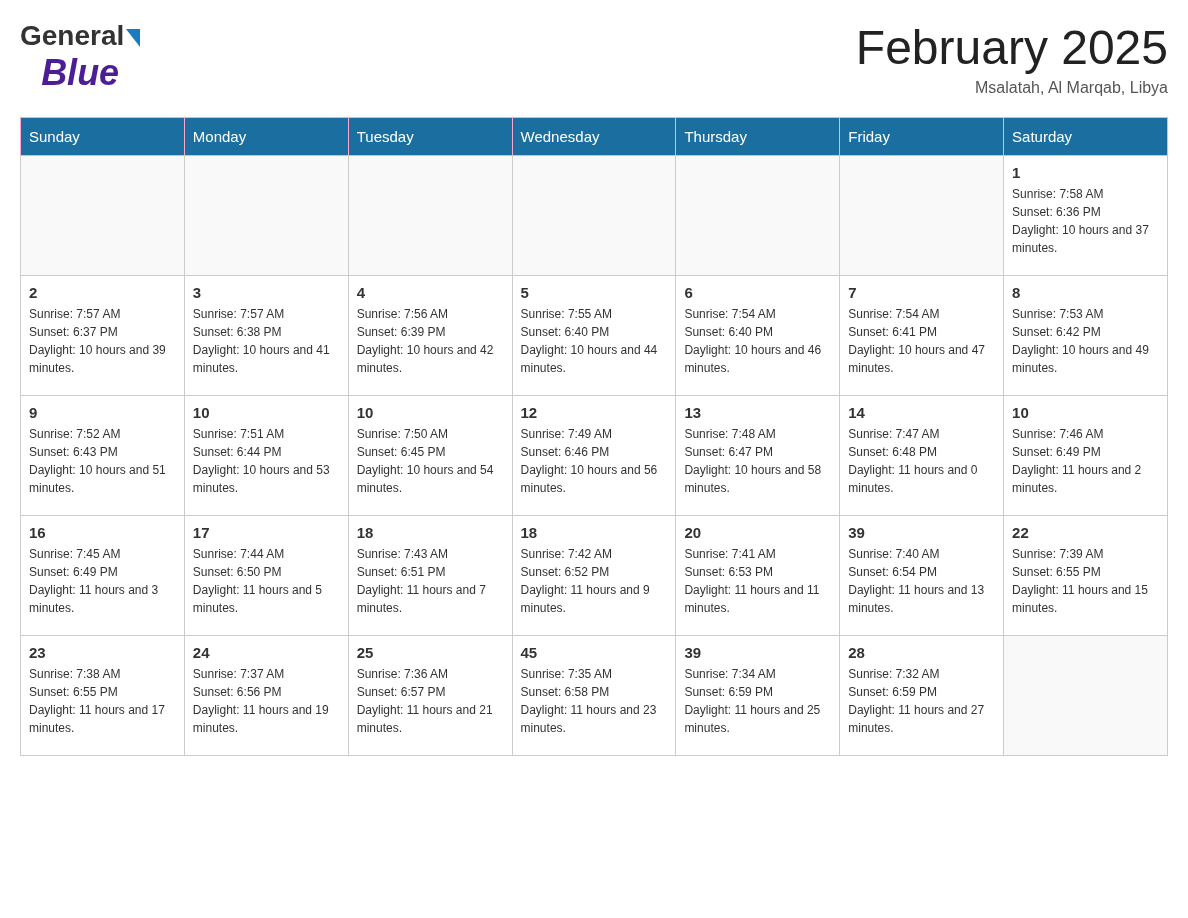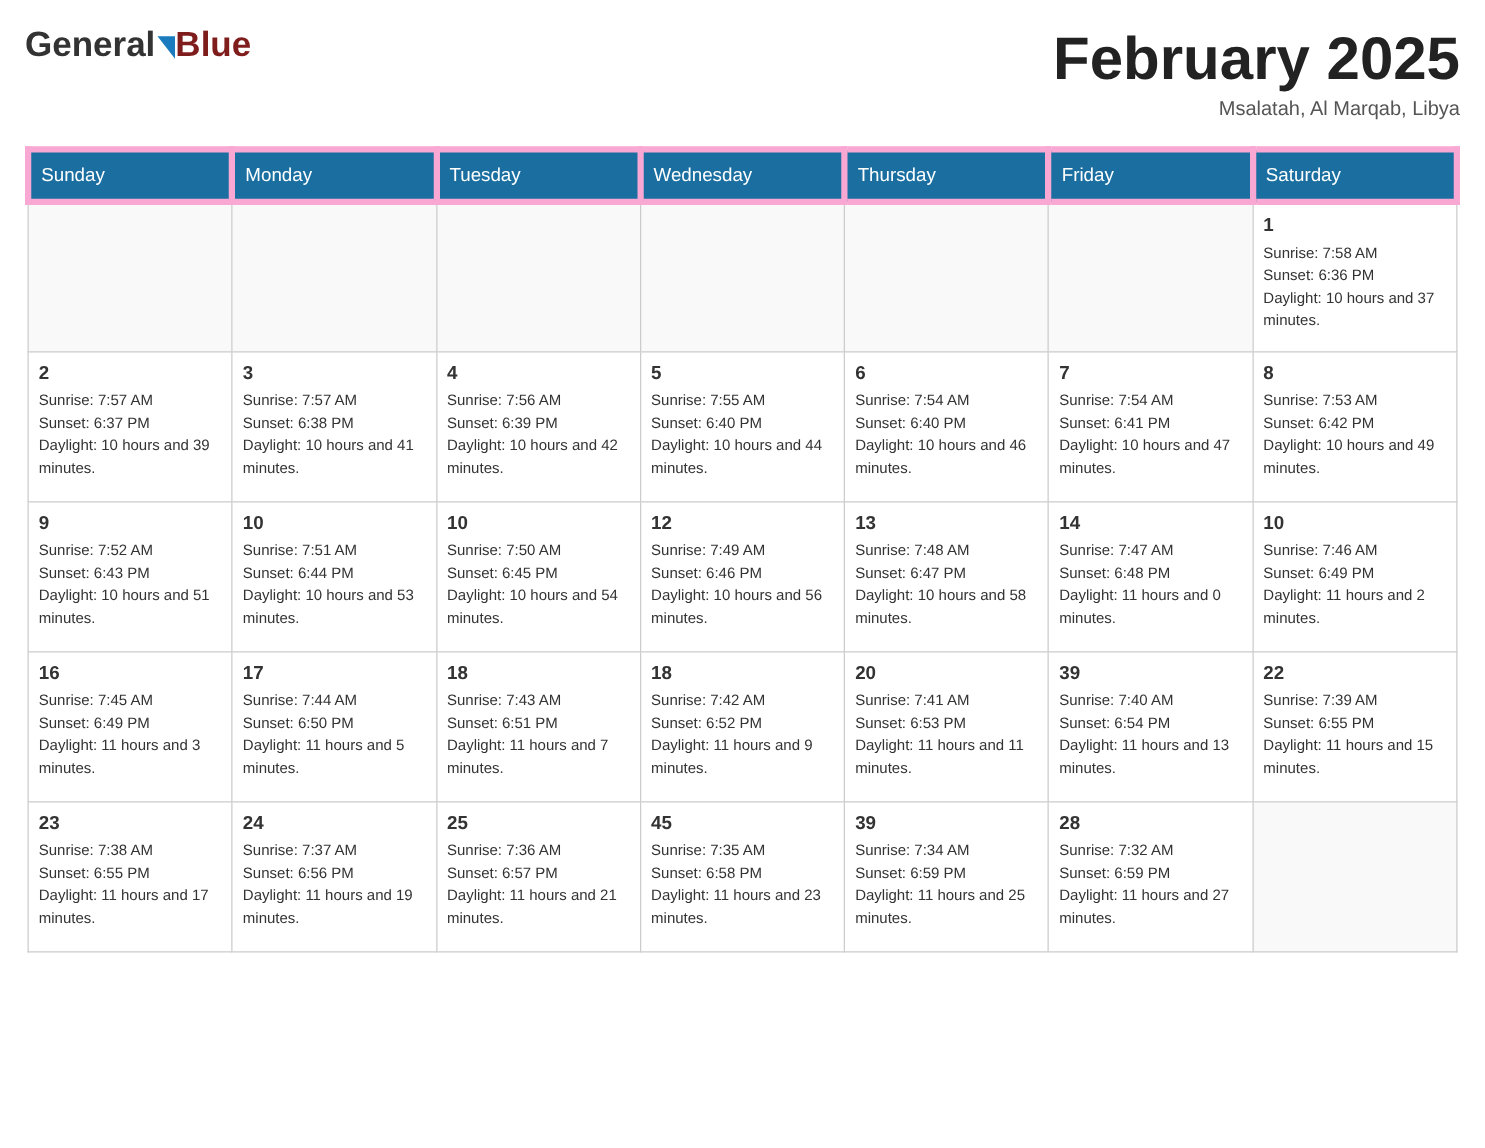--- a/index.html
+++ b/index.html
@@ -11,21 +11,21 @@
       padding: 20px;
     }
     .header {
       display: flex;
       justify-content: space-between;
       align-items: flex-start;
       margin-bottom: 20px;
     }
     .logo {
       display: flex;
-      flex-direction: row;
+      flex-direction: column;
       align-items: center;
     }
     .logo-text {
       display: flex;
       align-items: center;
     }
     .logo-general {
       font-size: 28px;
       font-weight: bold;
       color: #333;
@@ -33,50 +33,51 @@
     .logo-arrow {
       width: 0;
       height: 0;
       border-left: 14px solid transparent;
       border-right: 0px solid transparent;
       border-top: 18px solid #1a7bbf;
       margin-left: 2px;
       margin-top: 4px;
     }
     .logo-blue {
-      font-size: 28px;
+      font-size: 36px;
       font-weight: bold;
-      color: #7f1d1d;
+      color: #4c1d95;
+      font-style: italic;
     }
     .title-section {
       text-align: right;
     }
     .calendar-title {
       font-size: 48px;
-      font-weight: bold;
+      font-weight: normal;
       color: #222;
     }
     .calendar-subtitle {
       font-size: 16px;
       color: #555;
       margin-top: 4px;
     }
     .calendar-table {
       width: 100%;
       border-collapse: collapse;
       table-layout: fixed;
     }
     .calendar-table thead tr th {
       background-color: #1a6fa0;
       color: #fff;
       padding: 10px 8px;
       font-size: 15px;
       font-weight: normal;
       text-align: left;
-      border: 5px solid #f9a8d4;
+      border: 1px solid #f9a8d4;
     }
     .calendar-table tbody tr td {
       vertical-align: top;
       padding: 8px;
       border: 1px solid #ccc;
       font-size: 12.5px;
       color: #333;
       height: 120px;
     }
     .calendar-table tbody tr td.empty {

